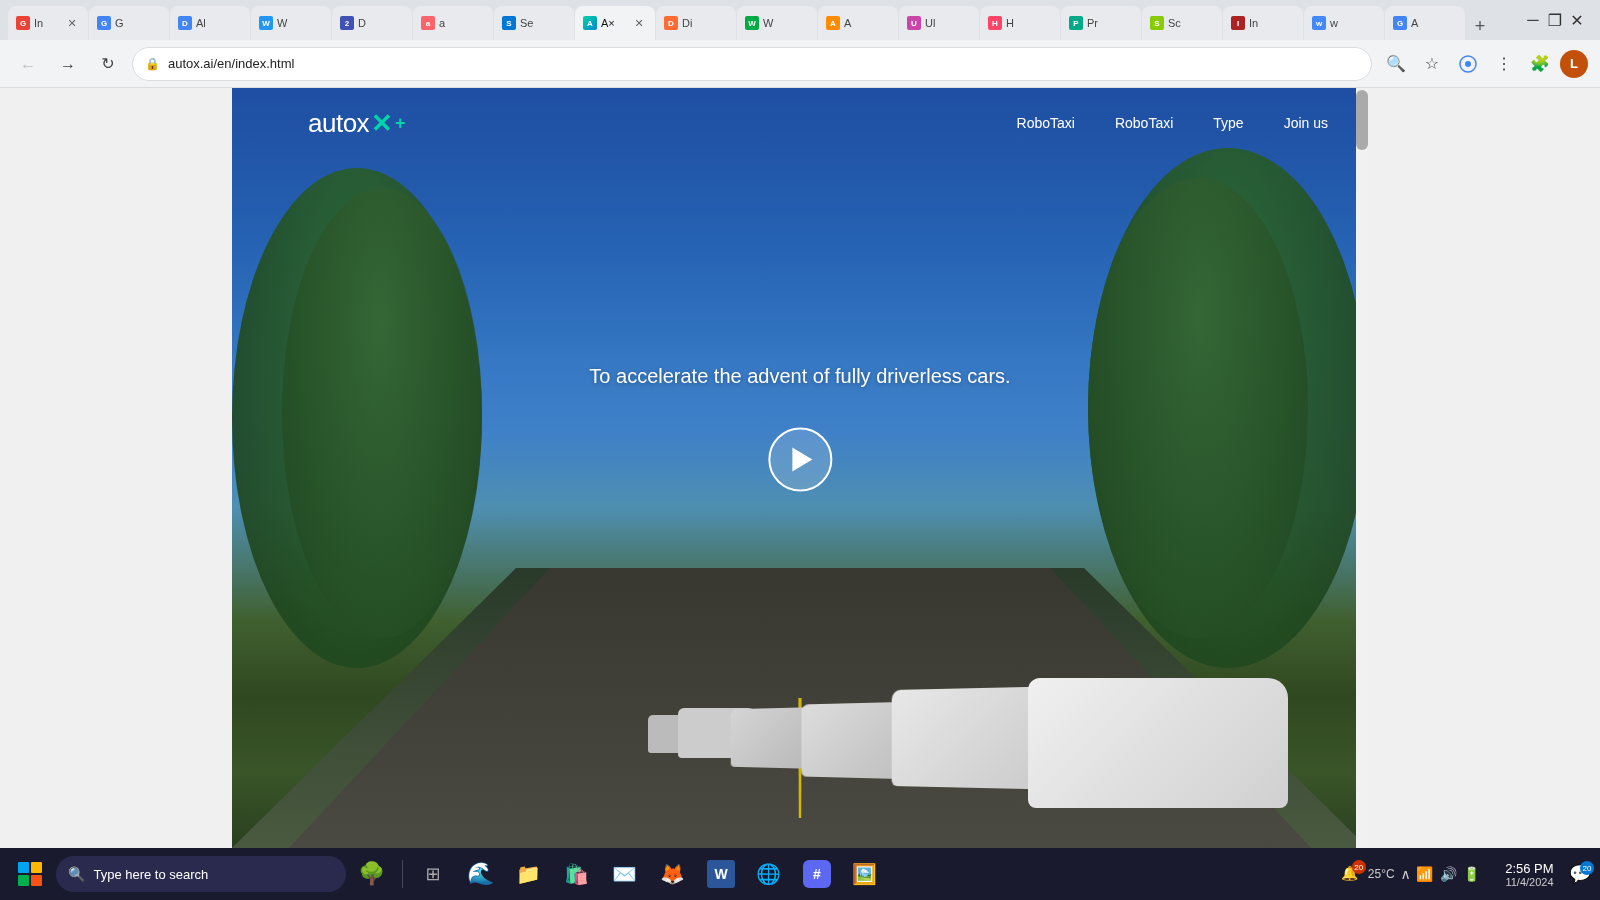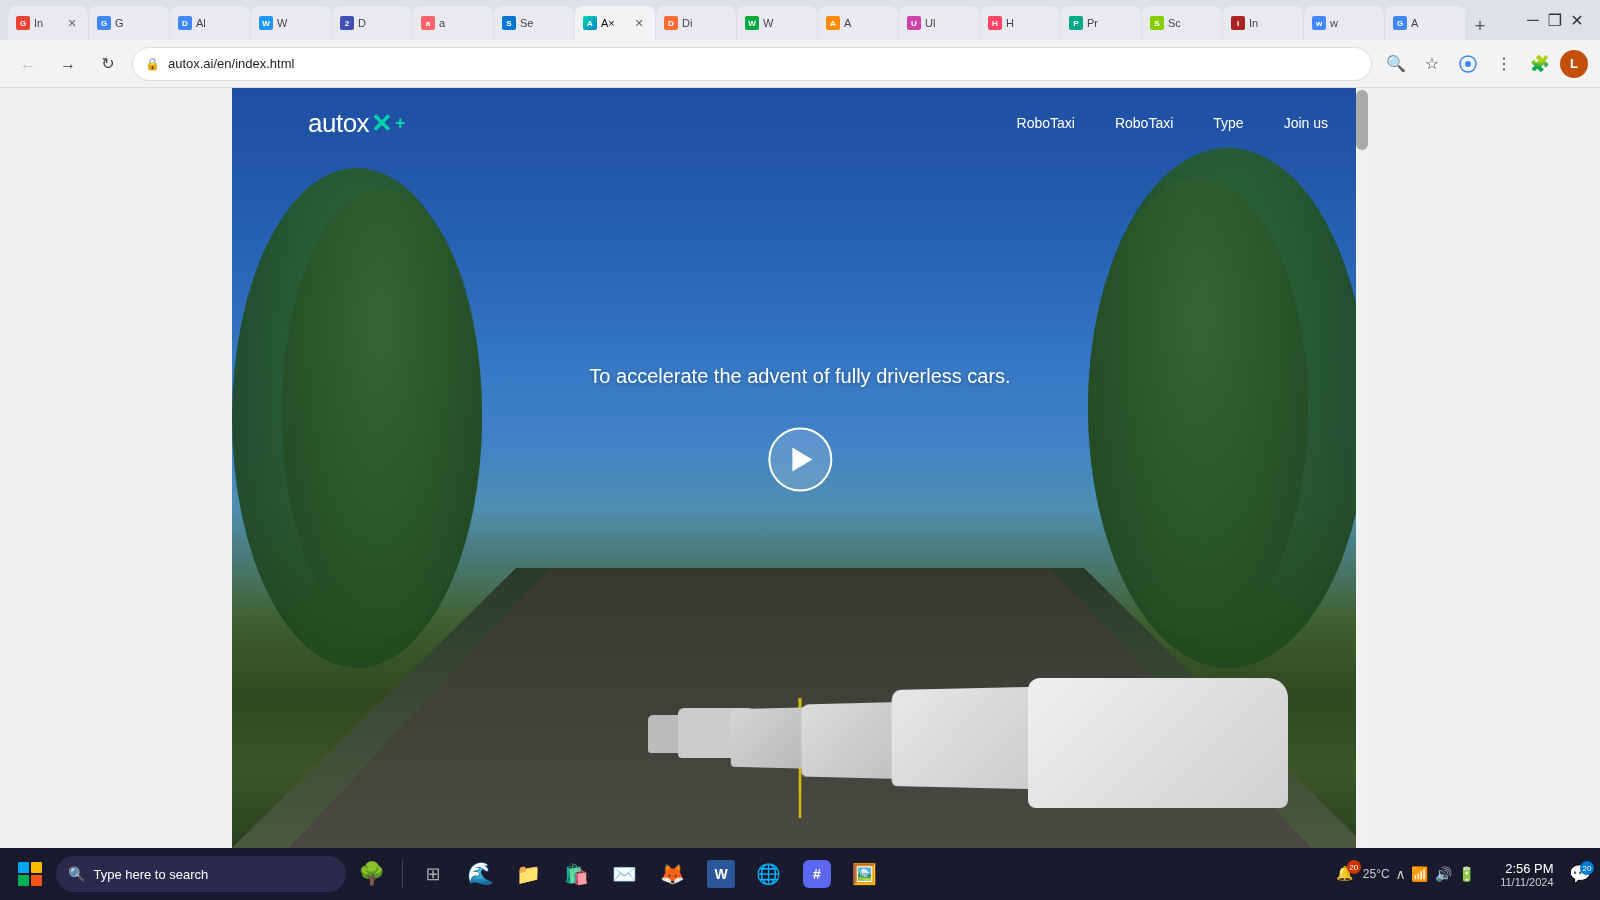--- a/index.html
+++ b/index.html
@@ -674,21 +674,21 @@
 
         <span style="font-size:12px;color:#ccc;">25°C</span>
 
         <span class="tray-icon">∧</span>
         <span class="tray-icon">📶</span>
         <span class="tray-icon">🔊</span>
         <span class="tray-icon">🔋</span>
       </div>
       <div class="clock">
         <span class="clock-time">2:56 PM</span>
-        <span class="clock-date">11/11/2024</span>
+        <span class="clock-date">11/4/2024</span>
       </div>
       <div style="position:relative;">
         <span style="font-size:18px;color:#ccc;">💬</span>
         <span style="position:absolute;top:-2px;right:-2px;background:#0078d4;color:white;font-size:8px;width:14px;height:14px;border-radius:50%;display:flex;align-items:center;justify-content:center;">20</span>
       </div>
     </div>
   </div>
 
 </div>
 

